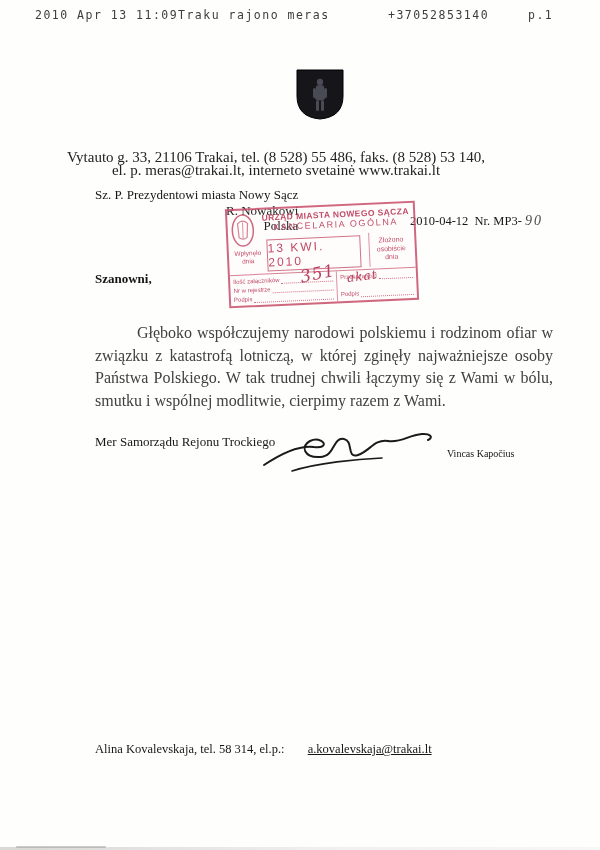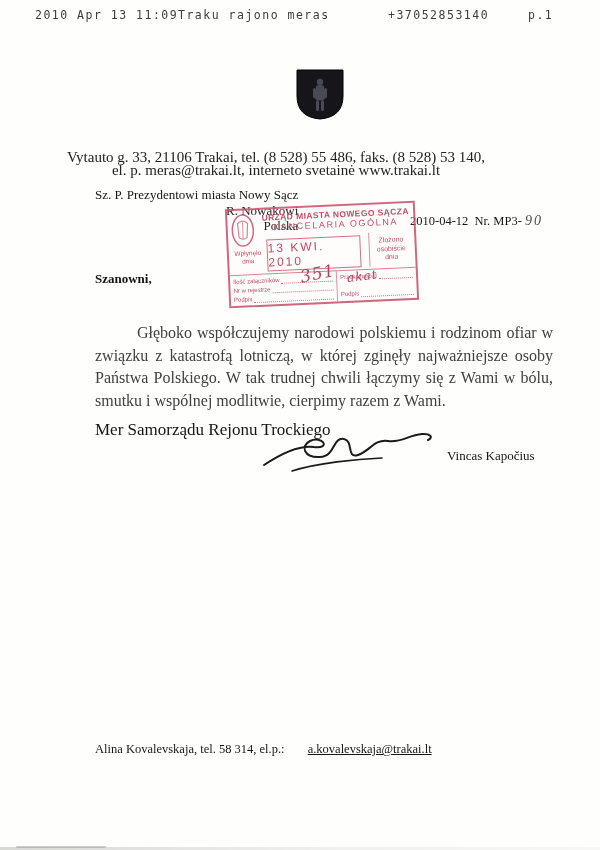--- a/index.html
+++ b/index.html
@@ -87,23 +87,23 @@
   .hand-akat{left:117px;top:64px;font-size:12px;transform:rotate(-4deg);letter-spacing:1px;}
 
   
   .salutation{position:absolute;left:95px;top:271px;font-size:13px;font-weight:bold;color:#141414;}
   .paragraph{
     position:absolute;left:95px;top:292px;width:458px;
     font-size:16px;line-height:22.5px;text-align:justify;text-indent:42px;color:#404040;margin-top:30px;
   }
 
   
-  .sig-title{position:absolute;left:95px;top:420px;font-size:17px;color:#161616;}
+  .sig-title{position:absolute;left:95px;top:434px;font-size:13px;color:#161616;}
   .sig-scribble{position:absolute;left:262px;top:425px;width:180px;height:50px;}
-  .sig-name{position:absolute;left:447px;top:448px;font-size:13px;color:#161616;}
+  .sig-name{position:absolute;left:447px;top:448px;font-size:10px;color:#161616;}
 
   
   .footer{position:absolute;left:95px;top:742px;font-size:12.5px;color:#161616;}
   .footer .email{text-decoration:underline;margin-left:20px;}
 
   
   .scan-edge-bottom{position:absolute;left:0;bottom:0;width:100%;height:3px;background:linear-gradient(to right,#b9b9b5,#e5e5e2 55%,#f2f2ef);opacity:.55;}
   .scan-smudge{position:absolute;left:16px;bottom:2px;width:90px;height:2px;background:#9a9a96;opacity:.5;border-radius:2px;}
 </style>
 </head>

